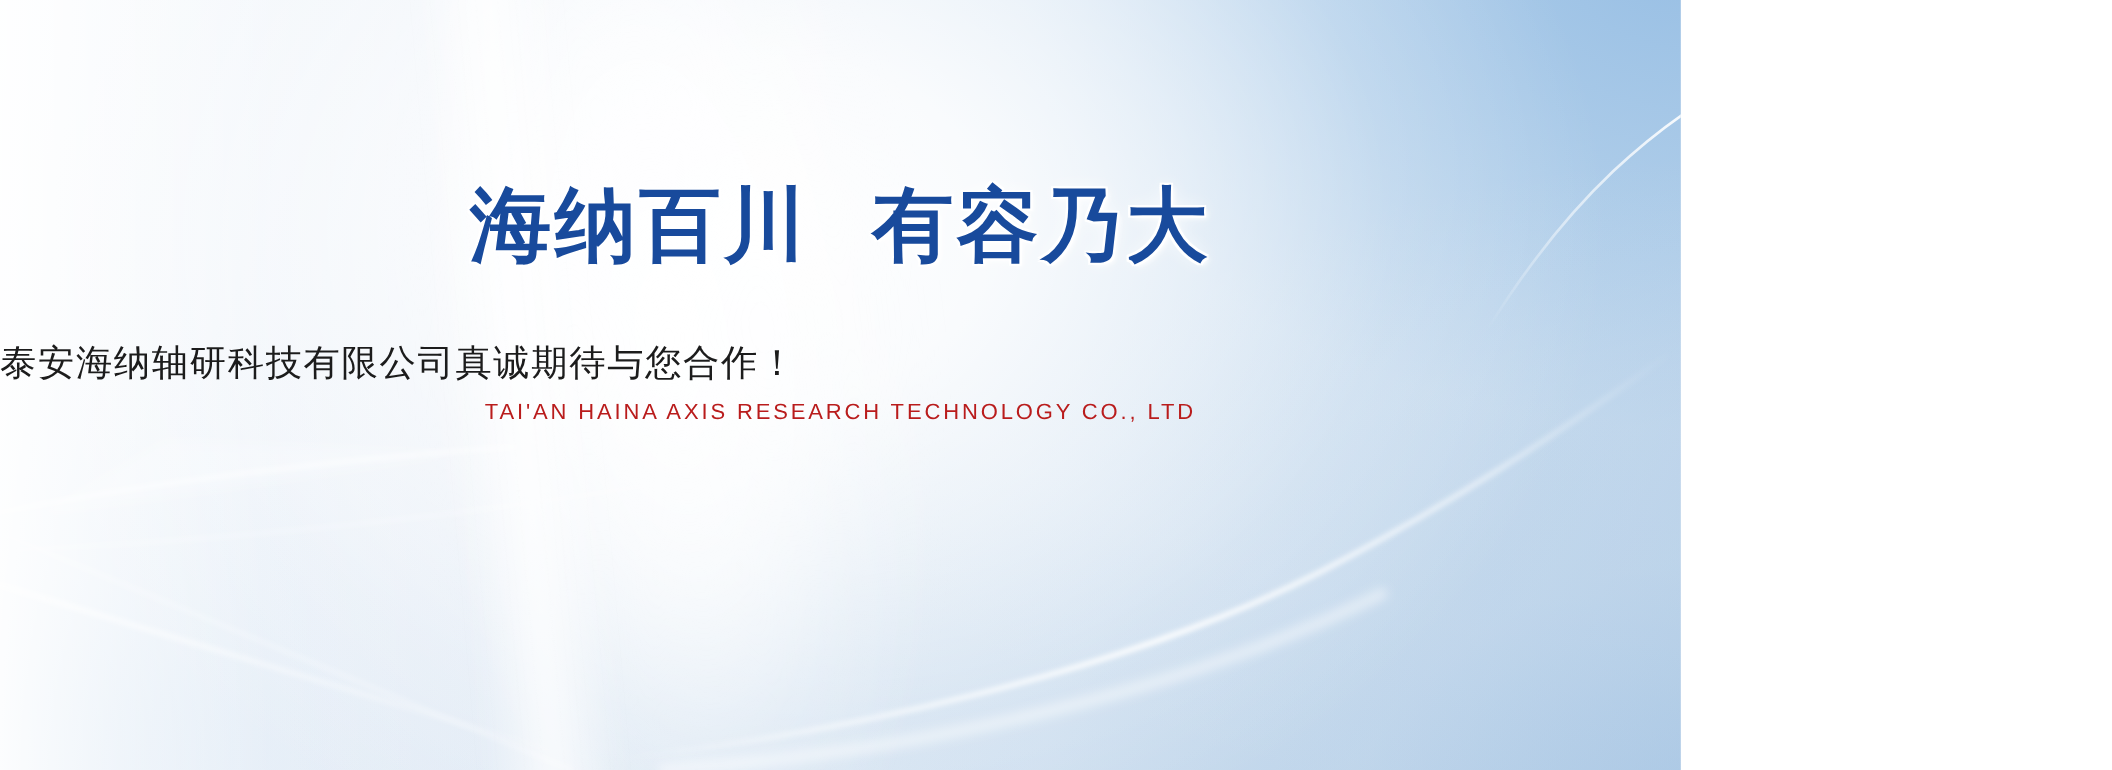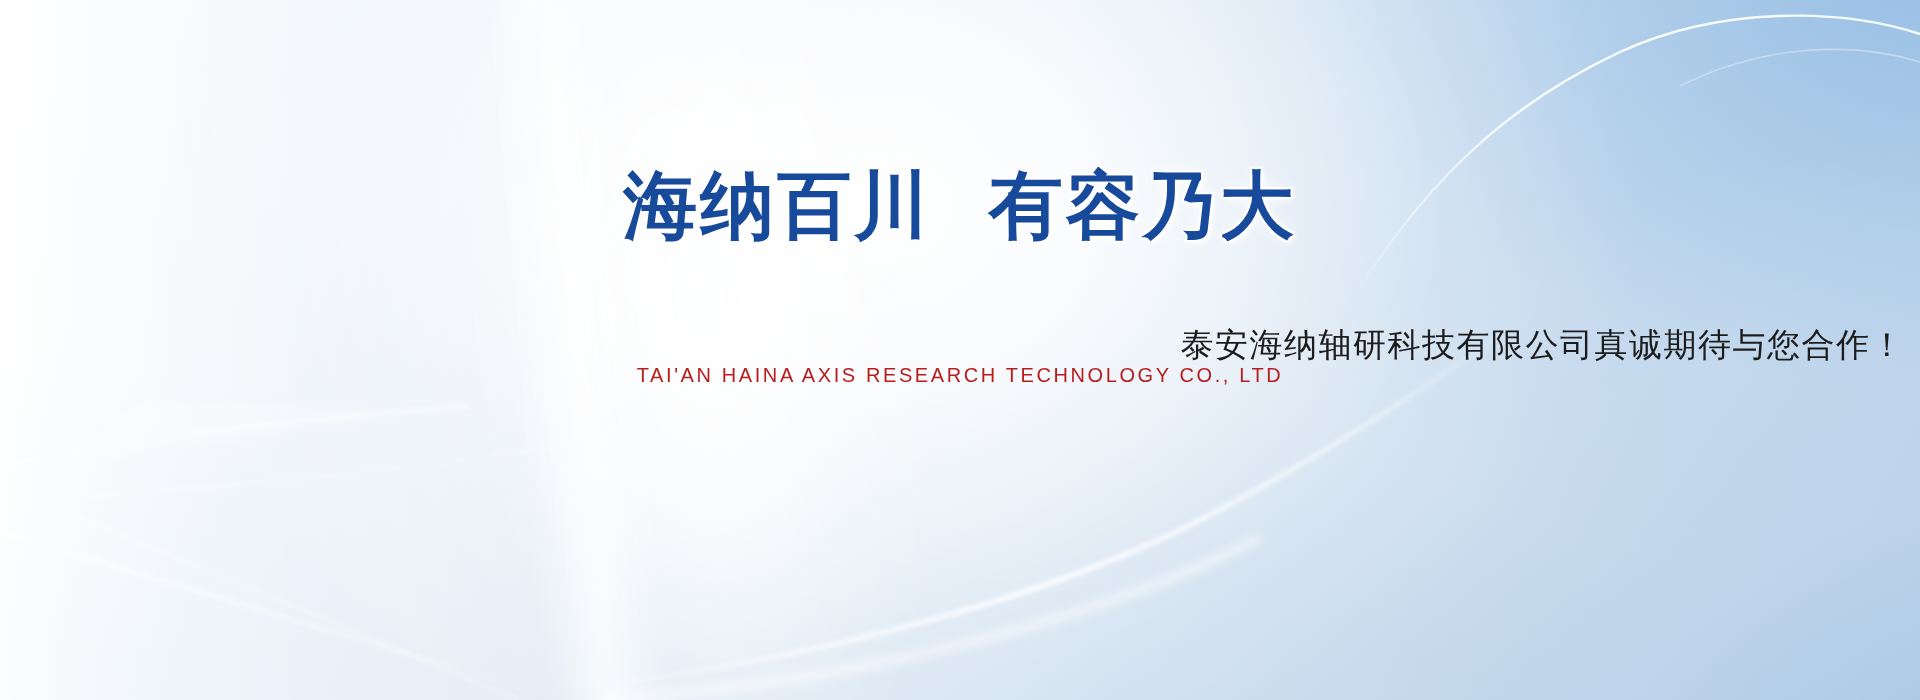--- a/index.html
+++ b/index.html
@@ -7,21 +7,21 @@
     margin: 0;
     padding: 0;
     background: #ffffff;
   }
   body {
     font-family: "Liberation Sans", "DejaVu Sans", sans-serif;
   }
 
   .banner {
     position: relative;
-    width: 1920px;
+    width: 1528px;
     height: 700px;
     overflow: hidden;
     background: #eef3f9;
   }
 
   
 
   
   .bg-base {
     position: absolute;
@@ -170,26 +170,26 @@
        2px  2px 0 rgba(255,255,255,0.96),
       -2px  2px 0 rgba(255,255,255,0.96),
        2px -2px 0 rgba(255,255,255,0.96),
       -2px -2px 0 rgba(255,255,255,0.96),
        3px  3px 5px rgba(255,255,255,0.85),
        0    0   16px rgba(255,255,255,0.9);
     white-space: pre;
   }
 
   .subtitle-cn {
-    margin: 15px;
+    margin: 0;
     position: absolute;
     top: 309px;
     left: 0;
     right: 0;
-    text-align: right;
+    text-align: left;
     font-family: "DejaVu Sans", "Liberation Sans", sans-serif;
     font-weight: 500;
     font-size: 33px;
     line-height: 1.25;
     letter-spacing: 1.5px;
     color: #1c1c1c;
   }
 
   .subtitle-en {
     margin: 0;

